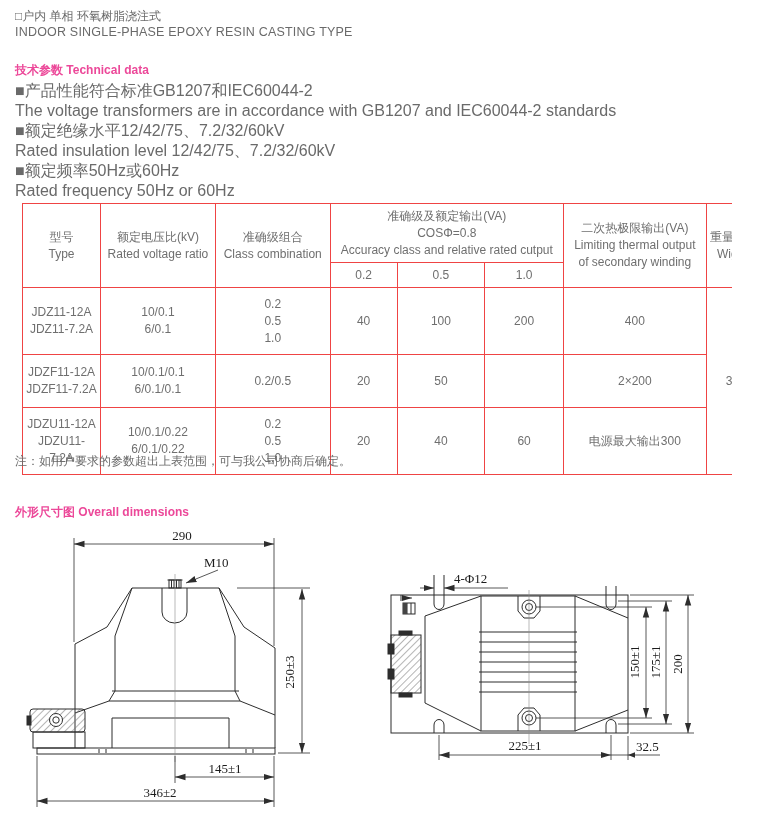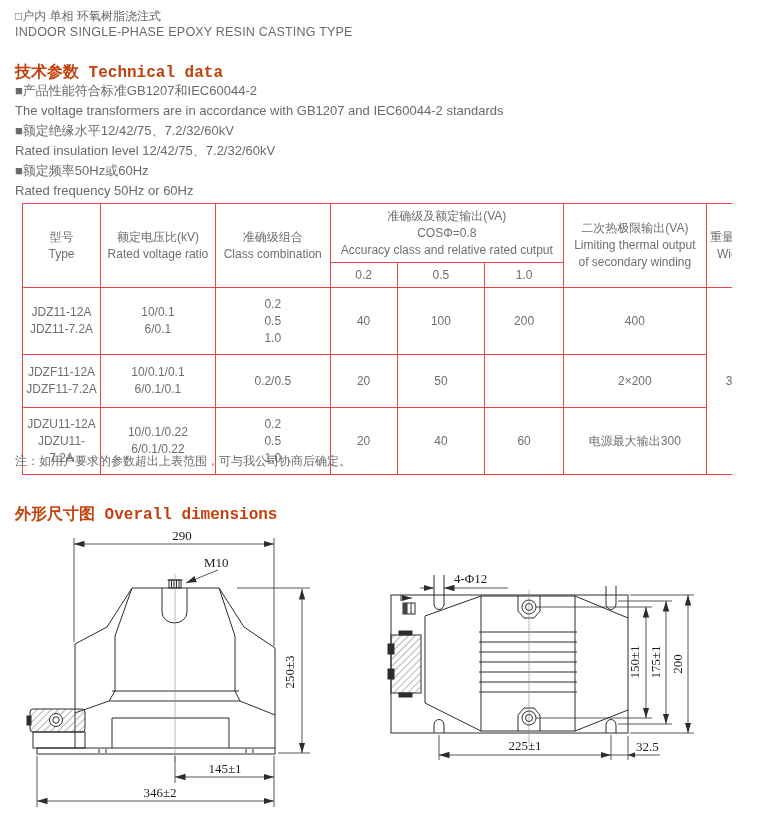--- a/index.html
+++ b/index.html
@@ -1,22 +1,22 @@
 <!DOCTYPE html>
 <html><head>
 <meta charset="utf-8">
 <style>
   html,body{margin:0;padding:0;background:#fff;}
   .page{position:relative;width:732px;height:824px;background:#fff;overflow:hidden;
         font-family:"Liberation Sans","DejaVu Sans",sans-serif;color:#6a6a6a;}
   .abs{position:absolute;white-space:nowrap;}
   .t-zh{font-size:12px;}
   .t-en{font-size:12.5px;letter-spacing:.2px;}
-  .heading{font-size:16px;font-weight:bold;color:#c2410c;font-family:Liberation Mono, monospace;}
-  .bullets div{height:20px;line-height:20px;font-size:13px;}
+  .heading{font-size:12px;font-weight:bold;color:#ec4899;}
+  .bullets div{height:20px;line-height:20px;font-size:16px;}
   table.spec{position:absolute;left:22px;top:203px;width:737px;border-collapse:collapse;
              font-size:12px;color:#6f6f6f;table-layout:fixed;}
   table.spec th,table.spec td{border:1px solid #ef4444;font-weight:normal;text-align:center;
              vertical-align:middle;padding:2px 3px;line-height:17px;}
   table.spec thead tr.h1 th{height:54px;}
   table.spec thead tr.h2 th{height:20px;}
   tr.r1 td{height:62px;}
   tr.r2 td{height:48px;}
   tr.r3 td{height:62px;}
   .note{font-size:12px;}

